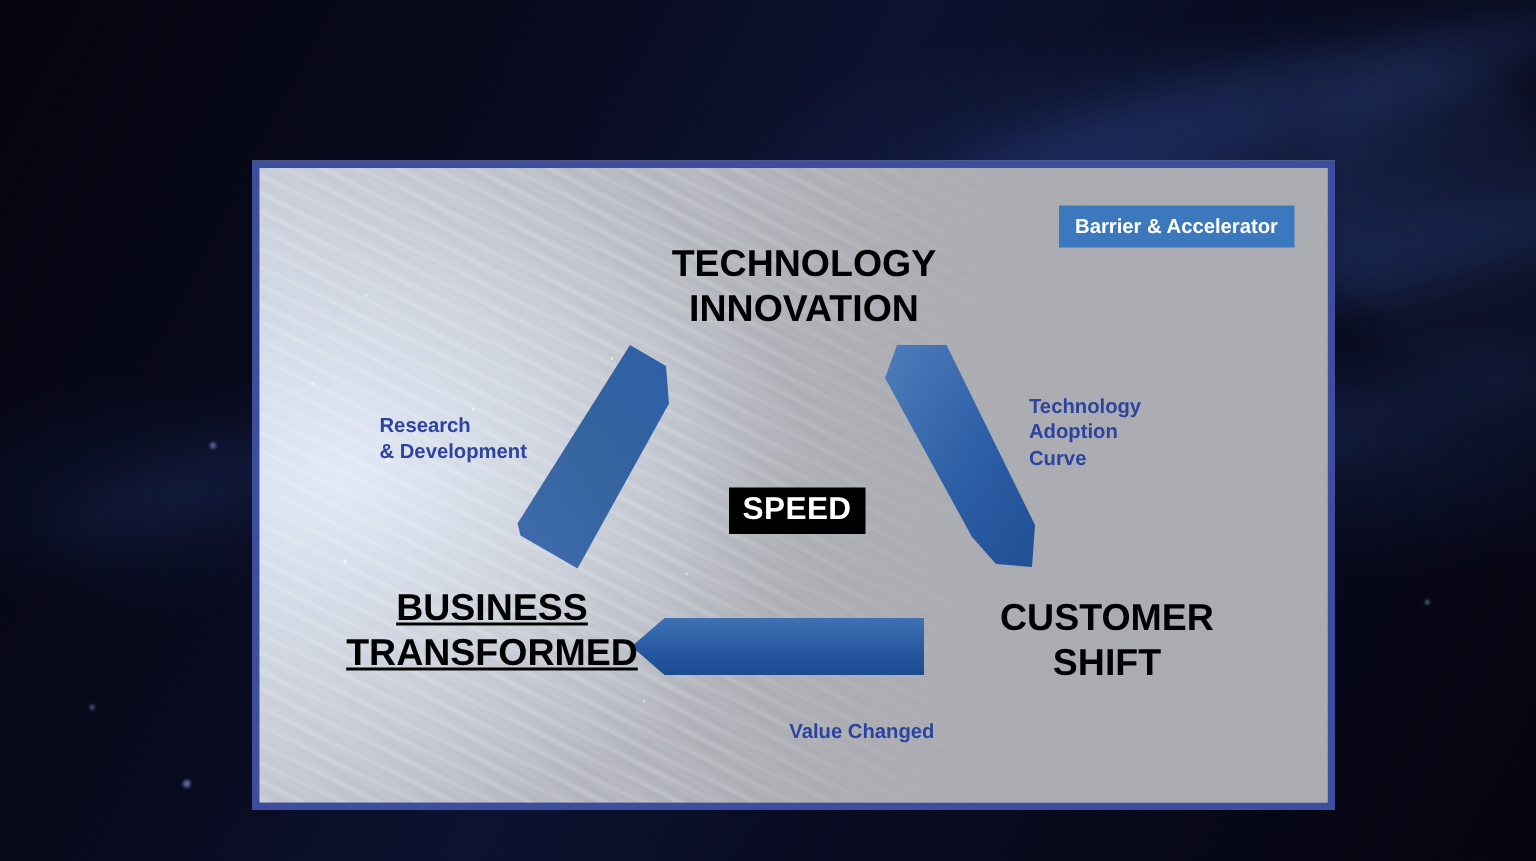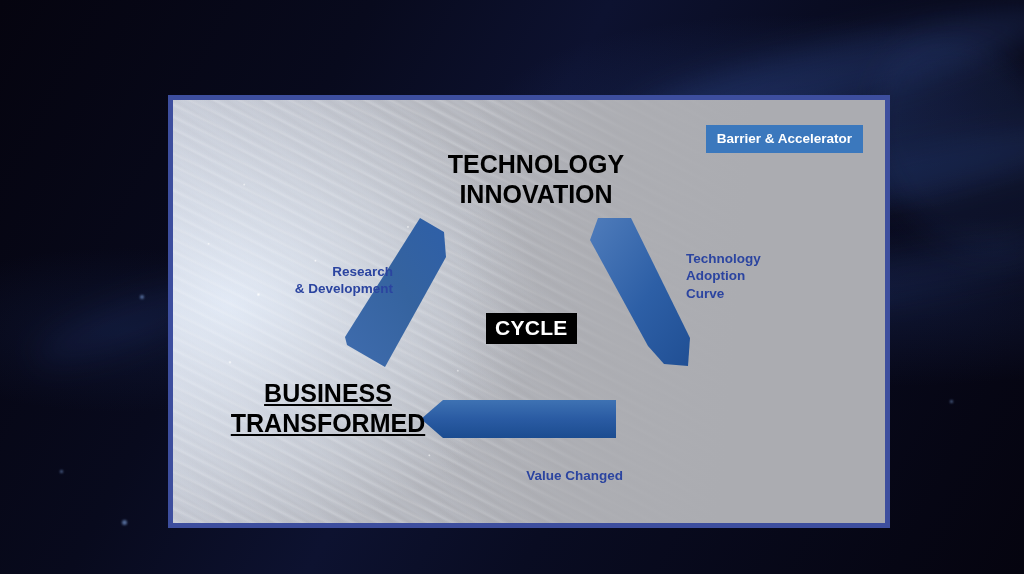--- a/index.html
+++ b/index.html
@@ -48,21 +48,21 @@
     color:#ffffff;
     font-size:33px;
     font-weight:bold;
     letter-spacing:0.2px;
     white-space:nowrap;
   }
 
   
   #panel {
     position:absolute;
-    left:168px; top:95px;
+    left:168px; top:107px;
     width:722px; height:433px;
     border:5px solid #3d4e9e;
     background:#adaeb4;
     overflow:hidden;
   }
   #panel-photo {
     position:absolute; inset:0;
     background:
       radial-gradient(circle 3px at 12% 46%, rgba(255,255,255,0.95), rgba(255,255,255,0) 70%),
       radial-gradient(circle 2px at 20% 38%, rgba(255,255,255,0.9), rgba(255,255,255,0) 70%),
@@ -124,21 +124,21 @@
   
   .caption {
     position:absolute;
     color:#2b44a0;
     font-size:13.5px;
     font-weight:bold;
     line-height:1.28;
     white-space:pre-line;
     z-index:5;
   }
-  #cap-rnd   { left:80px;  top:163px; width:140px; text-align:right; }
+  #cap-rnd   { left:80px;  top:163px; width:140px; text-align:left; }
   #cap-curve { left:513px; top:150px; width:120px; text-align:left; }
   #cap-value { left:290px; top:367px; width:160px; text-align:right; }
 
   
   #speed {
     position:absolute; left:313px; top:213px;
     background:#000000;
     color:#ffffff;
     font-size:21px;
     font-weight:bold;
@@ -214,27 +214,29 @@
           <stop offset="0%" stop-color="#3e72b3"></stop>
           <stop offset="50%" stop-color="#2a5ba3"></stop>
           <stop offset="100%" stop-color="#1b4c90"></stop>
         </linearGradient>
       </defs>
       <polygon points="22,0 195,0 195,38 22,38 0,19" fill="url(#gradLeft)"></polygon>
     </svg>
 
     <div class="node" id="node-innovation">TECHNOLOGY
 INNOVATION</div>
+    <div class="node" id="node-customer">CUSTOMER
+SHIFT</div>
     <div class="node" id="node-business">BUSINESS
 TRANSFORMED</div>
 
     <div class="caption" id="cap-rnd">Research
 &amp; Development</div>
     <div class="caption" id="cap-curve">Technology
 Adoption
 Curve</div>
     <div class="caption" id="cap-value">Value Changed</div>
 
-    <div id="speed">CYCLE</div>
+    <div id="speed">SPEED</div>
   </div>
 
 
 </div>
 
 </body></html>

